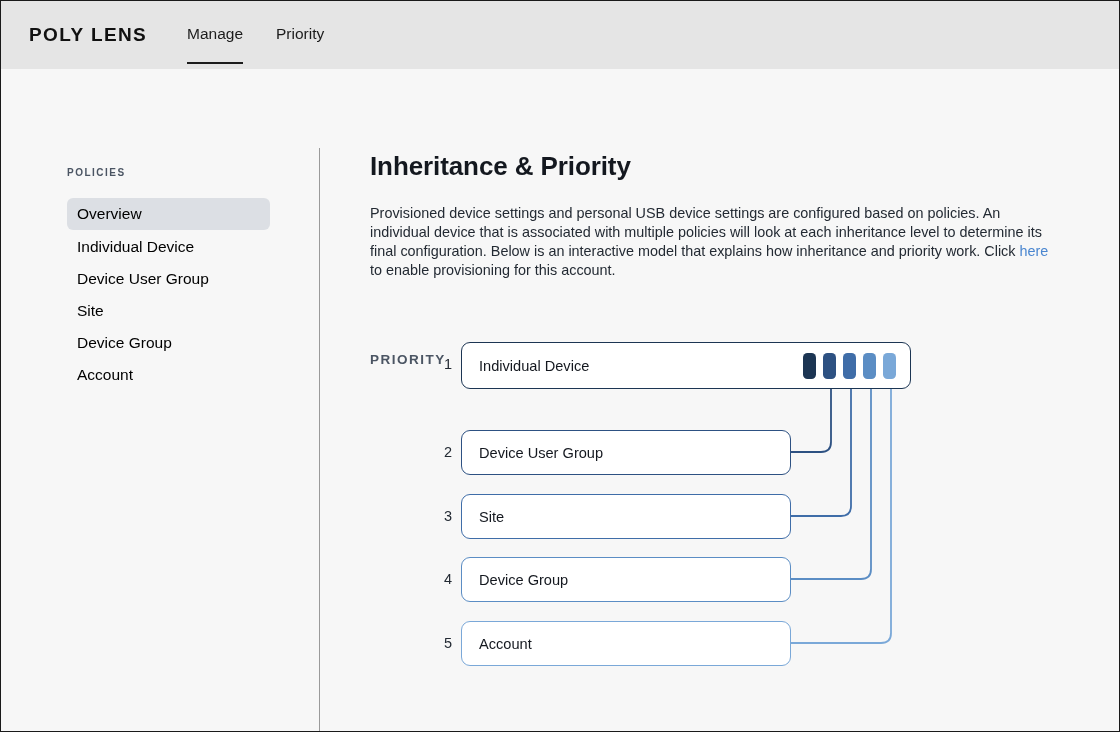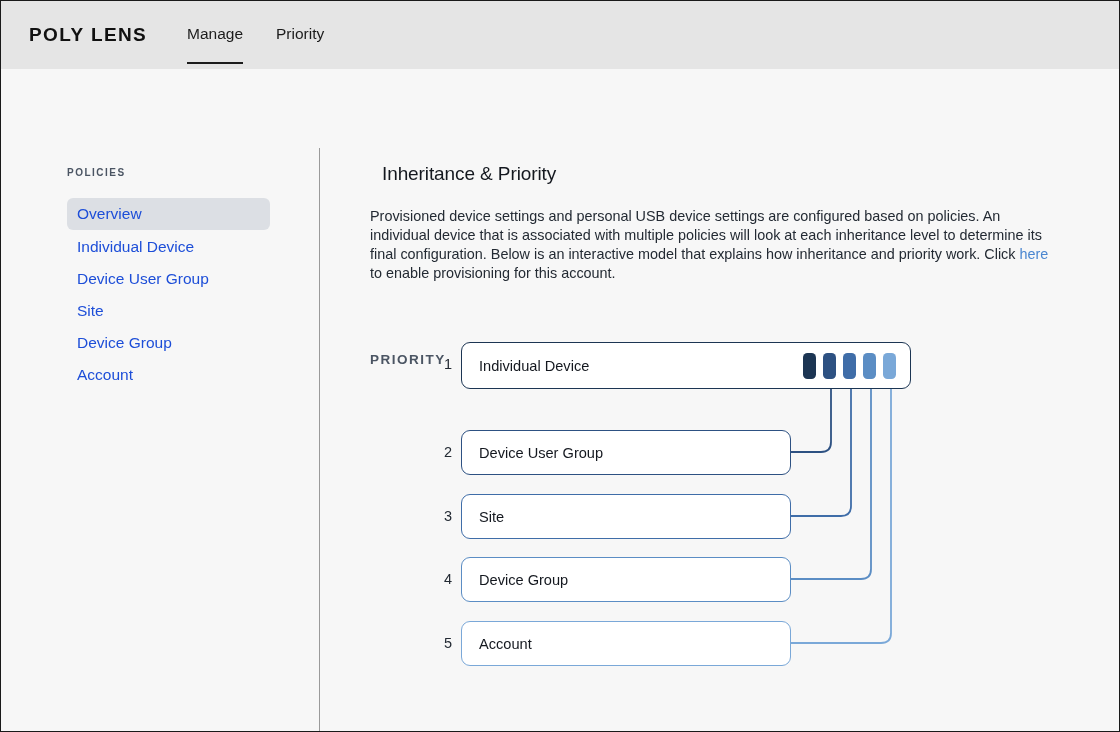--- a/index.html
+++ b/index.html
@@ -79,41 +79,41 @@
   }
   .side-item {
     position: absolute;
     left: 66px;
     width: 203px;
     height: 32px;
     line-height: 32px;
     padding-left: 10px;
     box-sizing: border-box;
     font-size: 15.5px;
-    color: #1d4ed8;
+    color: #000000;
     border-radius: 6px;
     cursor: pointer;
     white-space: nowrap;
   }
   .side-item.active {
     background: #dcdfe4;
   }
 
   
   #main {
     position: absolute;
     left: 369px;
     top: 150px;
     width: 700px;
   }
   #page-title {
-    font-size: 19px;
-    font-weight: normal;
+    font-size: 26px;
+    font-weight: bold;
     color: #14181f;
-    margin: 12px;
+    margin: 0;
     letter-spacing: -0.1px;
   }
   #intro {
     margin: 22px 0 0 0;
     width: 683px;
     font-size: 14.4px;
     line-height: 19px;
     color: #232a33;
   }
   #intro a {

